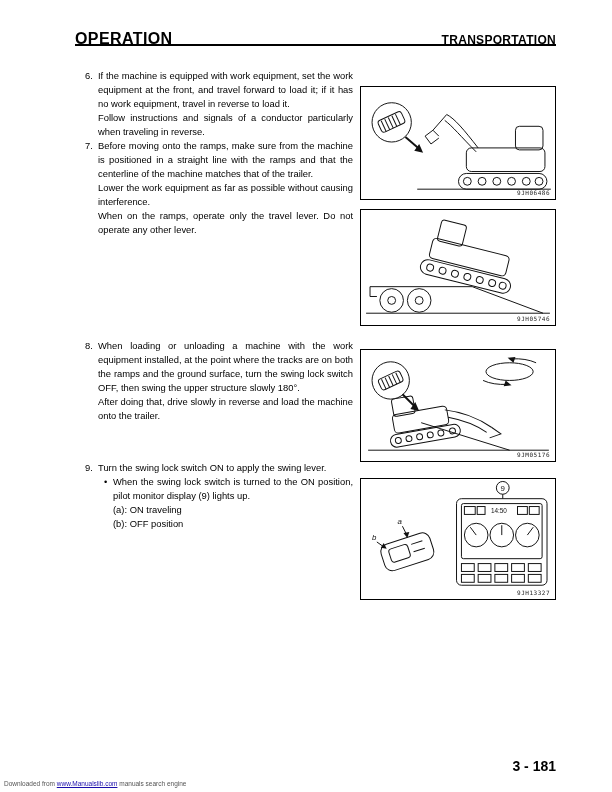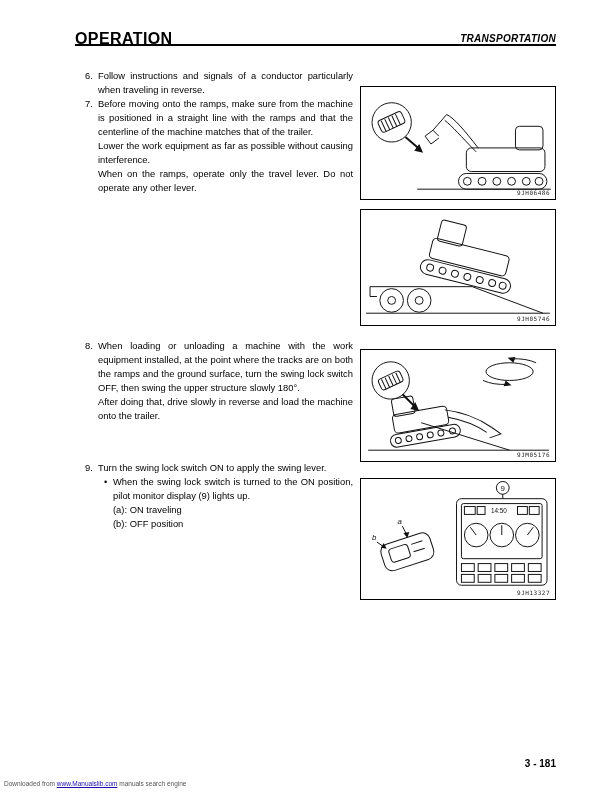--- a/index.html
+++ b/index.html
@@ -2,21 +2,21 @@
 <html><head>
 <meta charset="utf-8">
 <style>
   * { margin:0; padding:0; box-sizing:border-box; }
   html,body { background:#ffffff; }
   body { font-family:"Liberation Sans", sans-serif; color:#000; }
   .page { position:relative; width:612px; height:792px; background:#fff; margin:0 auto; overflow:hidden; }
 
   
   .hdr-left { position:absolute; top:30px; left:75px; font-size:16px; font-weight:bold; letter-spacing:.4px; }
-  .hdr-right { position:absolute; top:33px; right:56px; font-size:10px; font-weight:bold; letter-spacing:.3px;font-style:italic; }
+  .hdr-right { position:absolute; top:33px; right:56px; font-size:12px; font-weight:bold; letter-spacing:.3px; }
   .hdr-rule { position:absolute; top:44px; left:75px; right:56px; height:0; border-top:2.5px solid #000; }
 
   
   .textcol { position:absolute; left:85px; width:268px; font-size:9.4px; line-height:14px; }
   .group-a { top:69px; }
   .group-b { top:339px; }
   .group-c { top:461px; }
   .item { display:flex; }
   .item .num { flex:none; width:13px; }
   .item .body { flex:1; }
@@ -29,37 +29,38 @@
   
   .figure { position:absolute; left:360px; width:196px; border:1px solid #000; background:#fff; }
   .fig1 { top:86px;  height:114px; }
   .fig2 { top:209px; height:117px; }
   .fig3 { top:349px; height:113px; }
   .fig4 { top:478px; height:122px; }
   .figure svg { position:absolute; top:0; left:0; width:100%; height:100%; }
   .fig-code { position:absolute; right:5px; bottom:3px; font-family:"DejaVu Sans Mono", monospace; font-size:6px; letter-spacing:.5px; color:#222; }
 
   
-  .page-number { position:absolute; top:758px; right:56px; font-size:10px; font-weight:bold; }
+  .page-number { position:absolute; top:758px; right:56px; font-size:14px; font-weight:bold; }
   .footer-note { position:absolute; left:4px; bottom:5px; font-size:6.5px; color:#555; }
   .footer-note a { color:#1a0dab; text-decoration:underline; }
 </style>
 </head>
 <body>
 
 <div class="page">
 
   <div class="hdr-left">OPERATION</div>
   <div class="hdr-right">TRANSPORTATION</div>
   <div class="hdr-rule"></div>
 
   <div class="textcol group-a">
     <div class="item">
       <span class="num">6.</span>
       <div class="body">
+        <p>If the machine is equipped with work equipment, set the work equipment at the front, and travel forward to load it; if it has no work equipment, travel in reverse to load it.</p>
         <p>Follow instructions and signals of a conductor particularly when traveling in reverse.</p>
       </div>
     </div>
     <div class="item">
       <span class="num">7.</span>
       <div class="body">
         <p>Before moving onto the ramps, make sure from the machine is positioned in a straight line with the ramps and that the centerline of the machine matches that of the trailer.</p>
         <p>Lower the work equipment as far as possible without causing interference.</p>
         <p>When on the ramps, operate only the travel lever. Do not operate any other lever.</p>
       </div>

